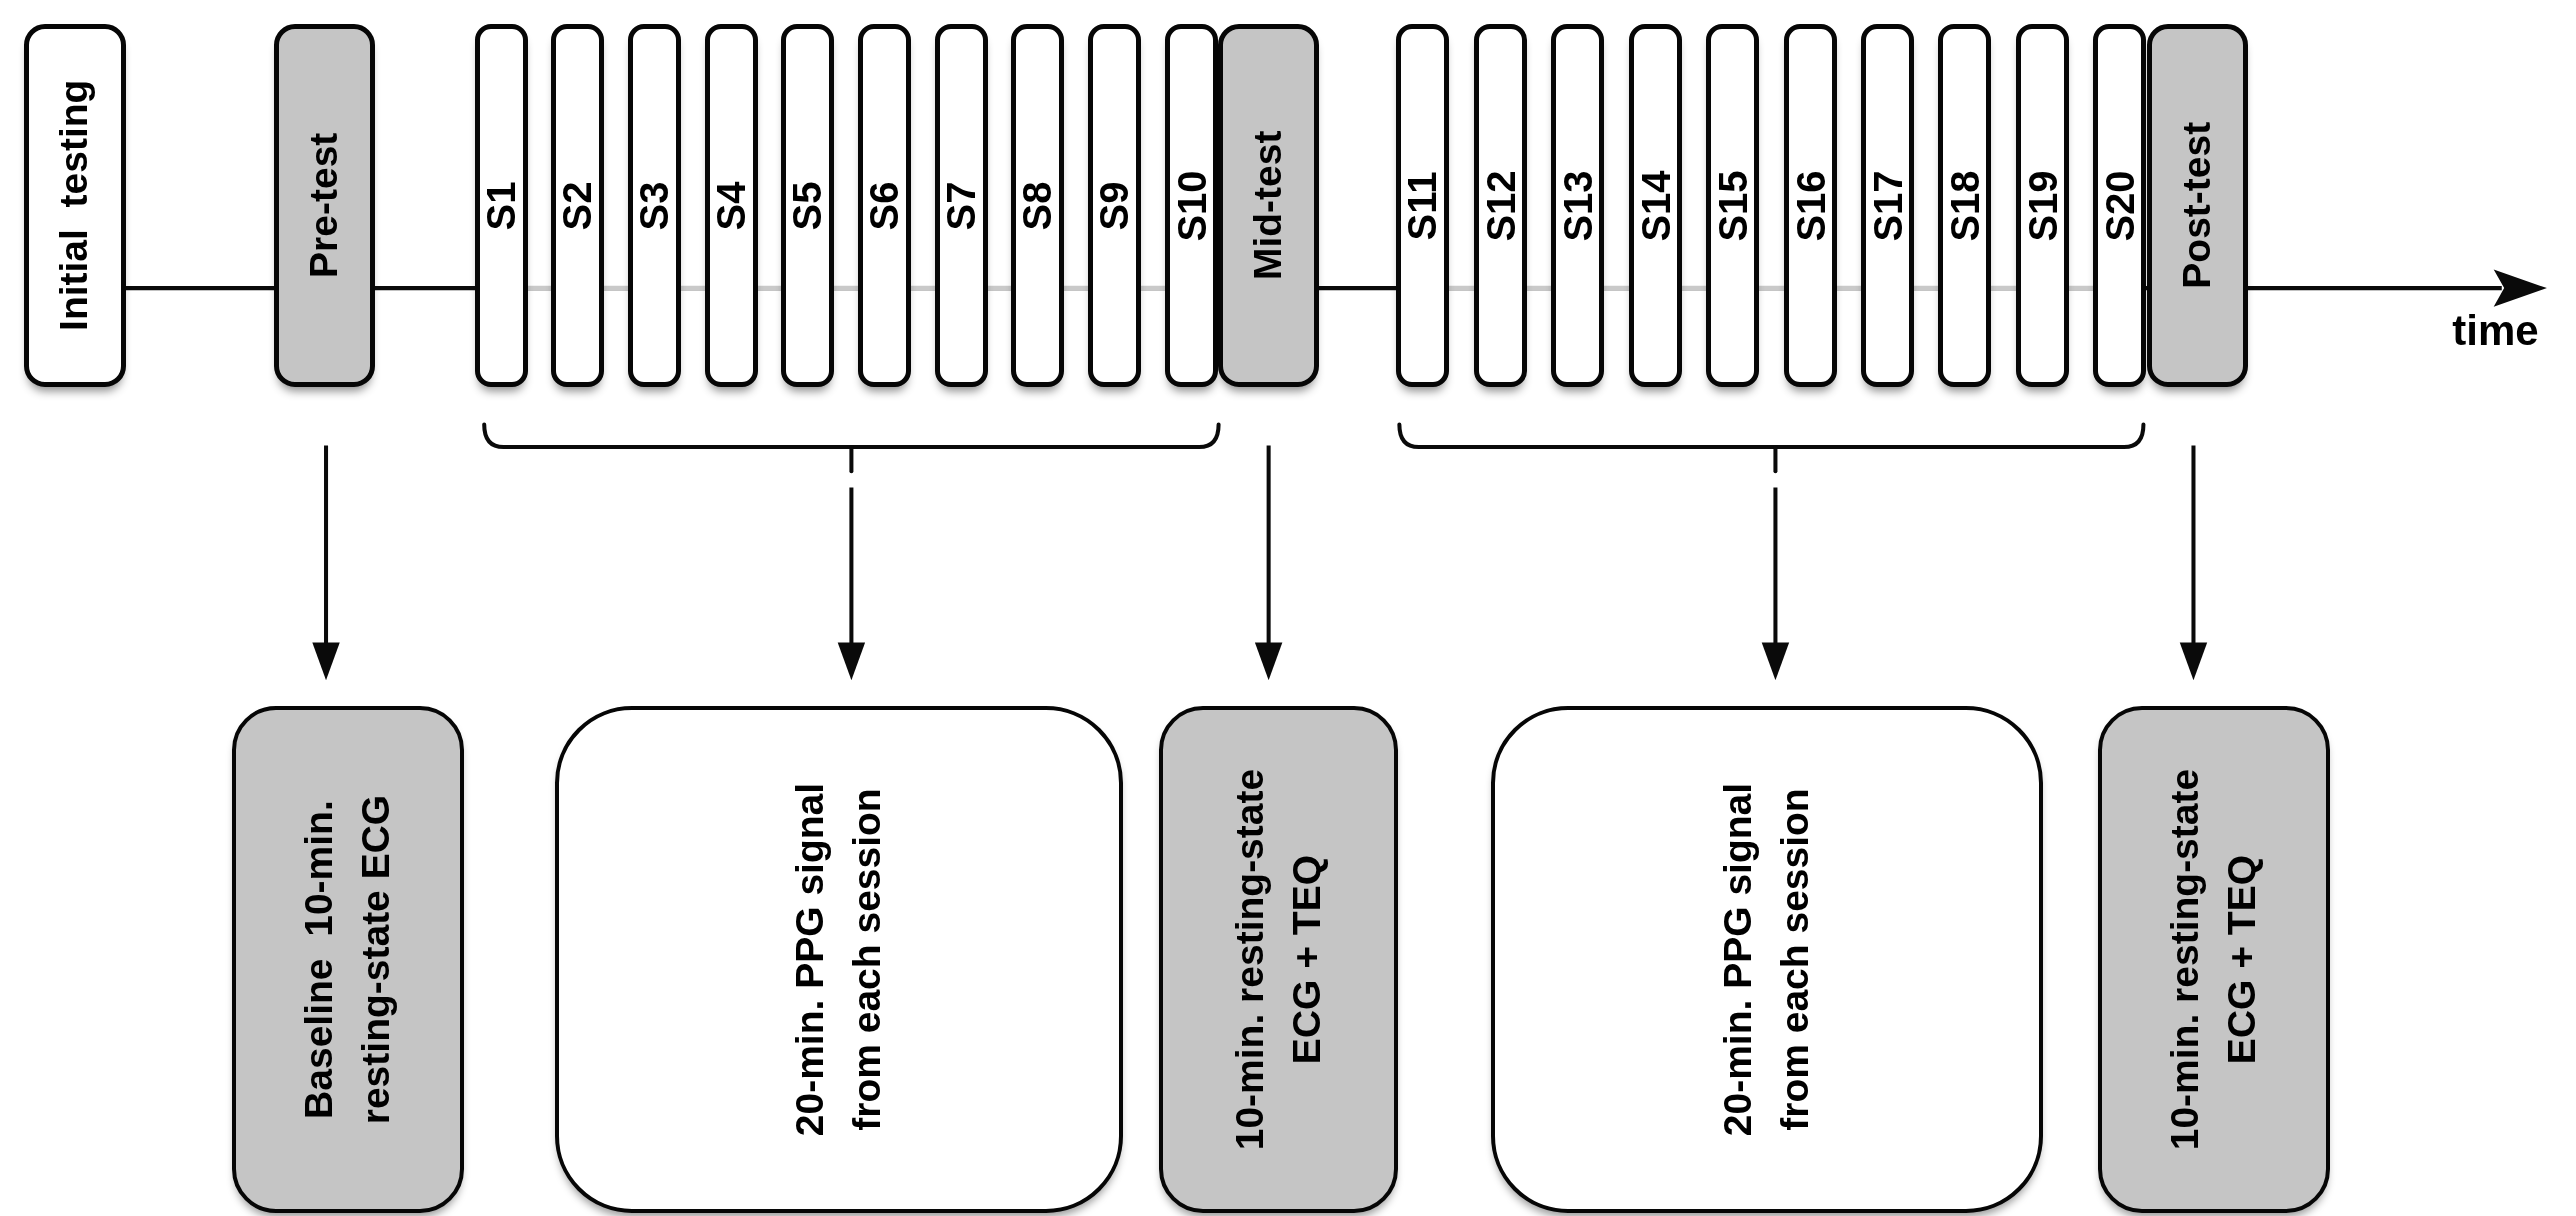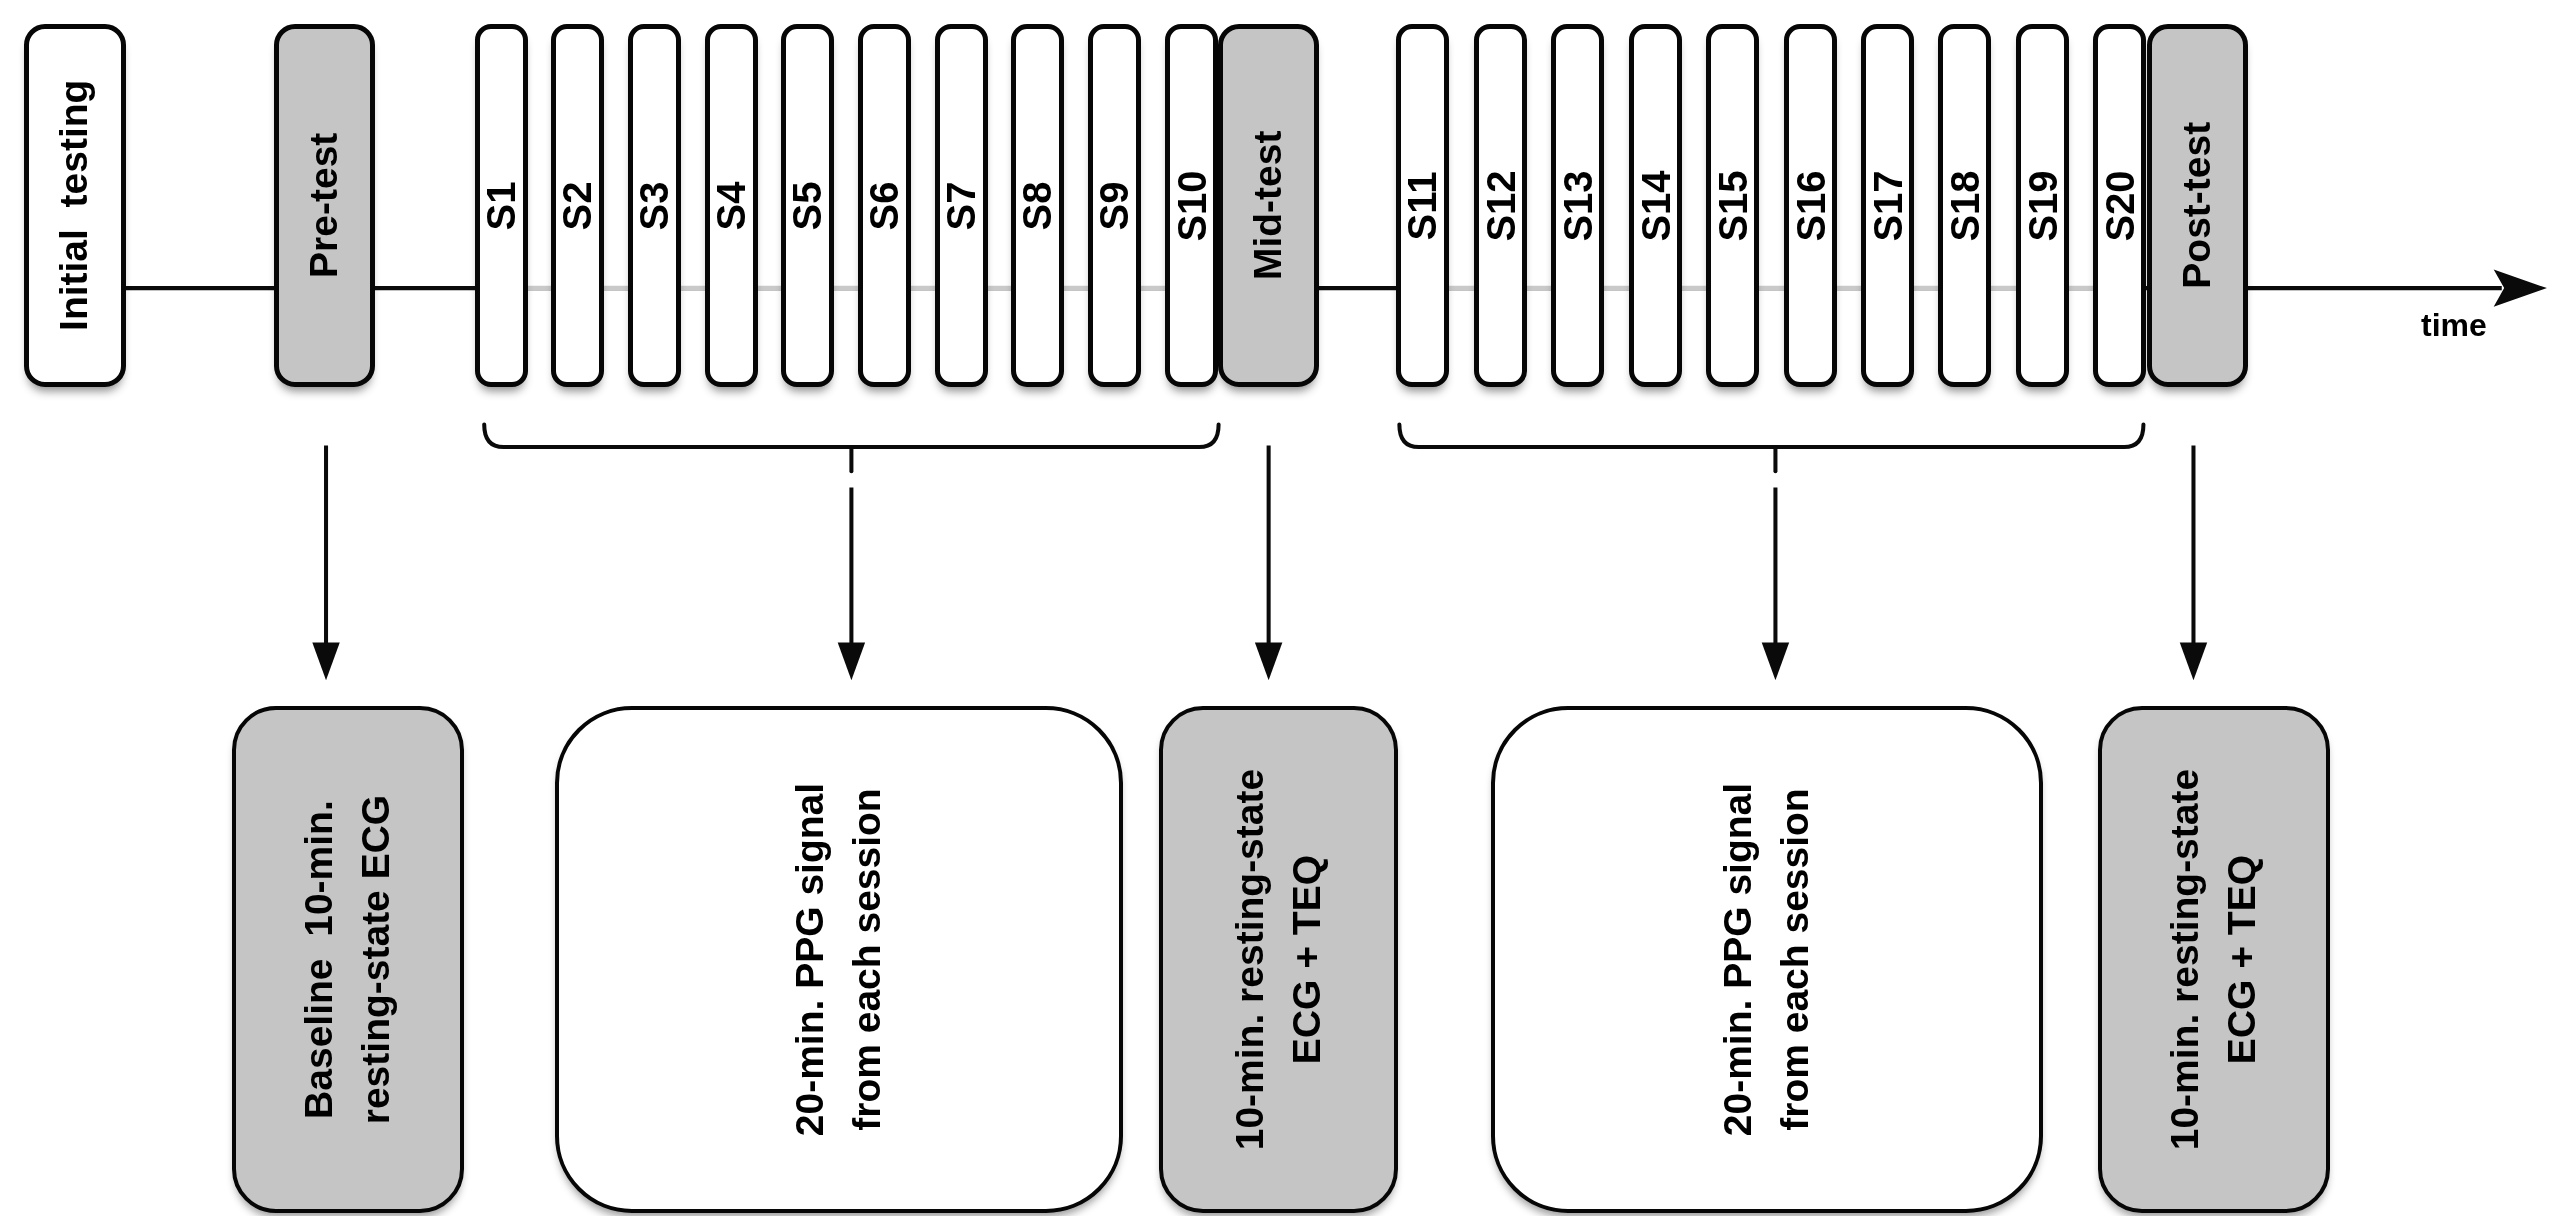--- a/index.html
+++ b/index.html
@@ -57,23 +57,23 @@
     box-shadow: 0 6.5px 8px -3.2px rgba(0,0,0,0.40);
   }
   .bbox.gray { background: #c5c5c5; border-radius: 44px; }
 
   
   .time-label {
     position: absolute;
     left: 2421px;
     top: 307px;
     width: 149px;
-    text-align: left;
+    text-align: center;
     font-weight: bold;
-    font-size: 32px;
+    font-size: 42px;
     color: #000000;
   }
 </style>
 </head>
 <body>
 
 <div class="stage">
 
   <svg class="layer" width="2576" height="1217" viewBox="0 0 3192 1508">
 

